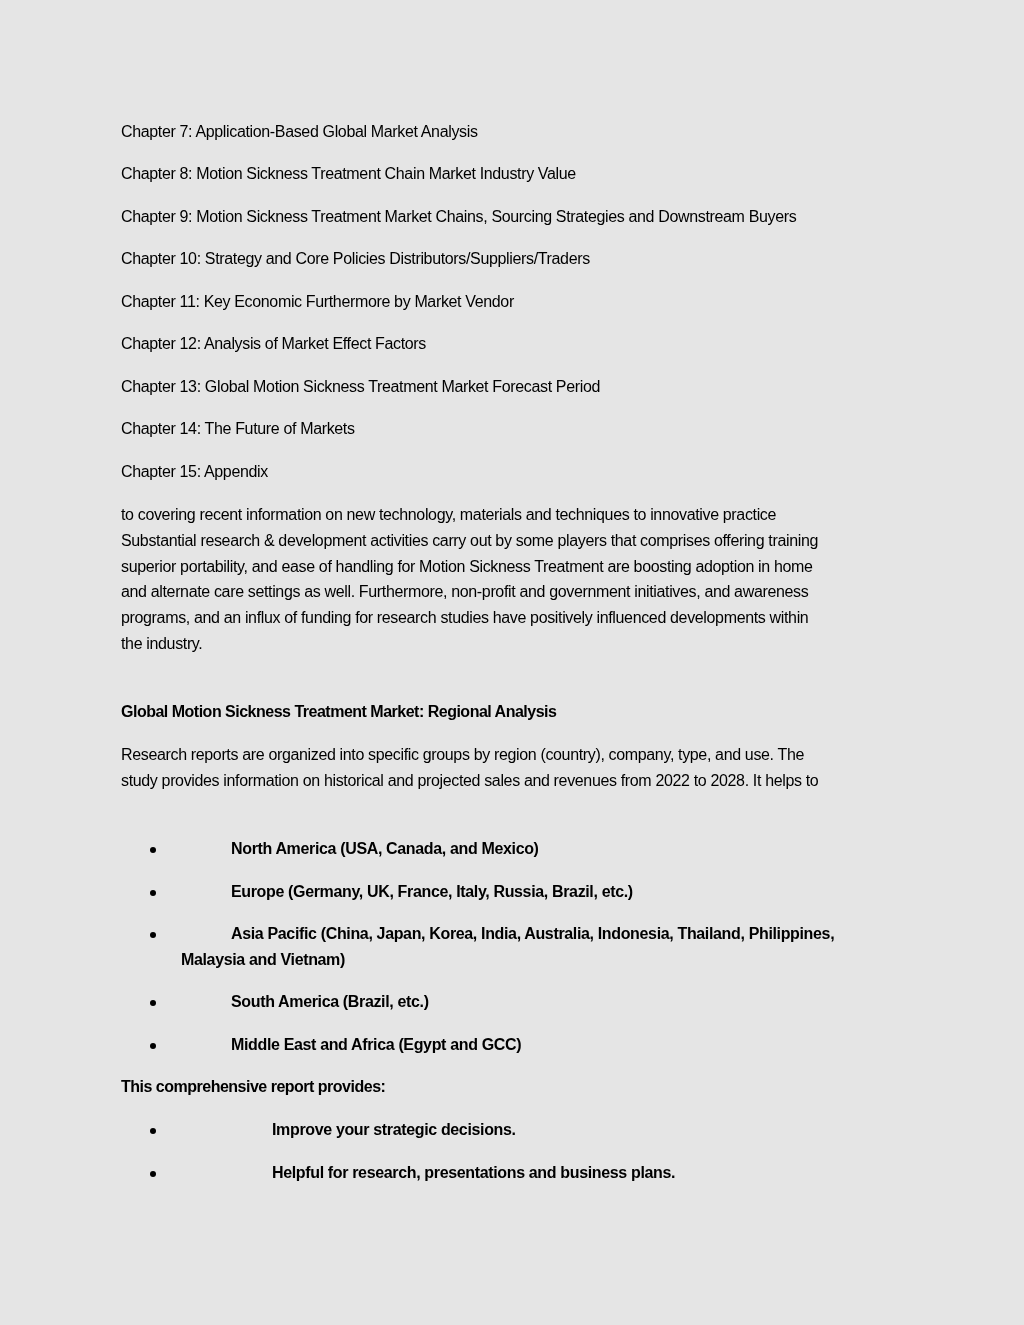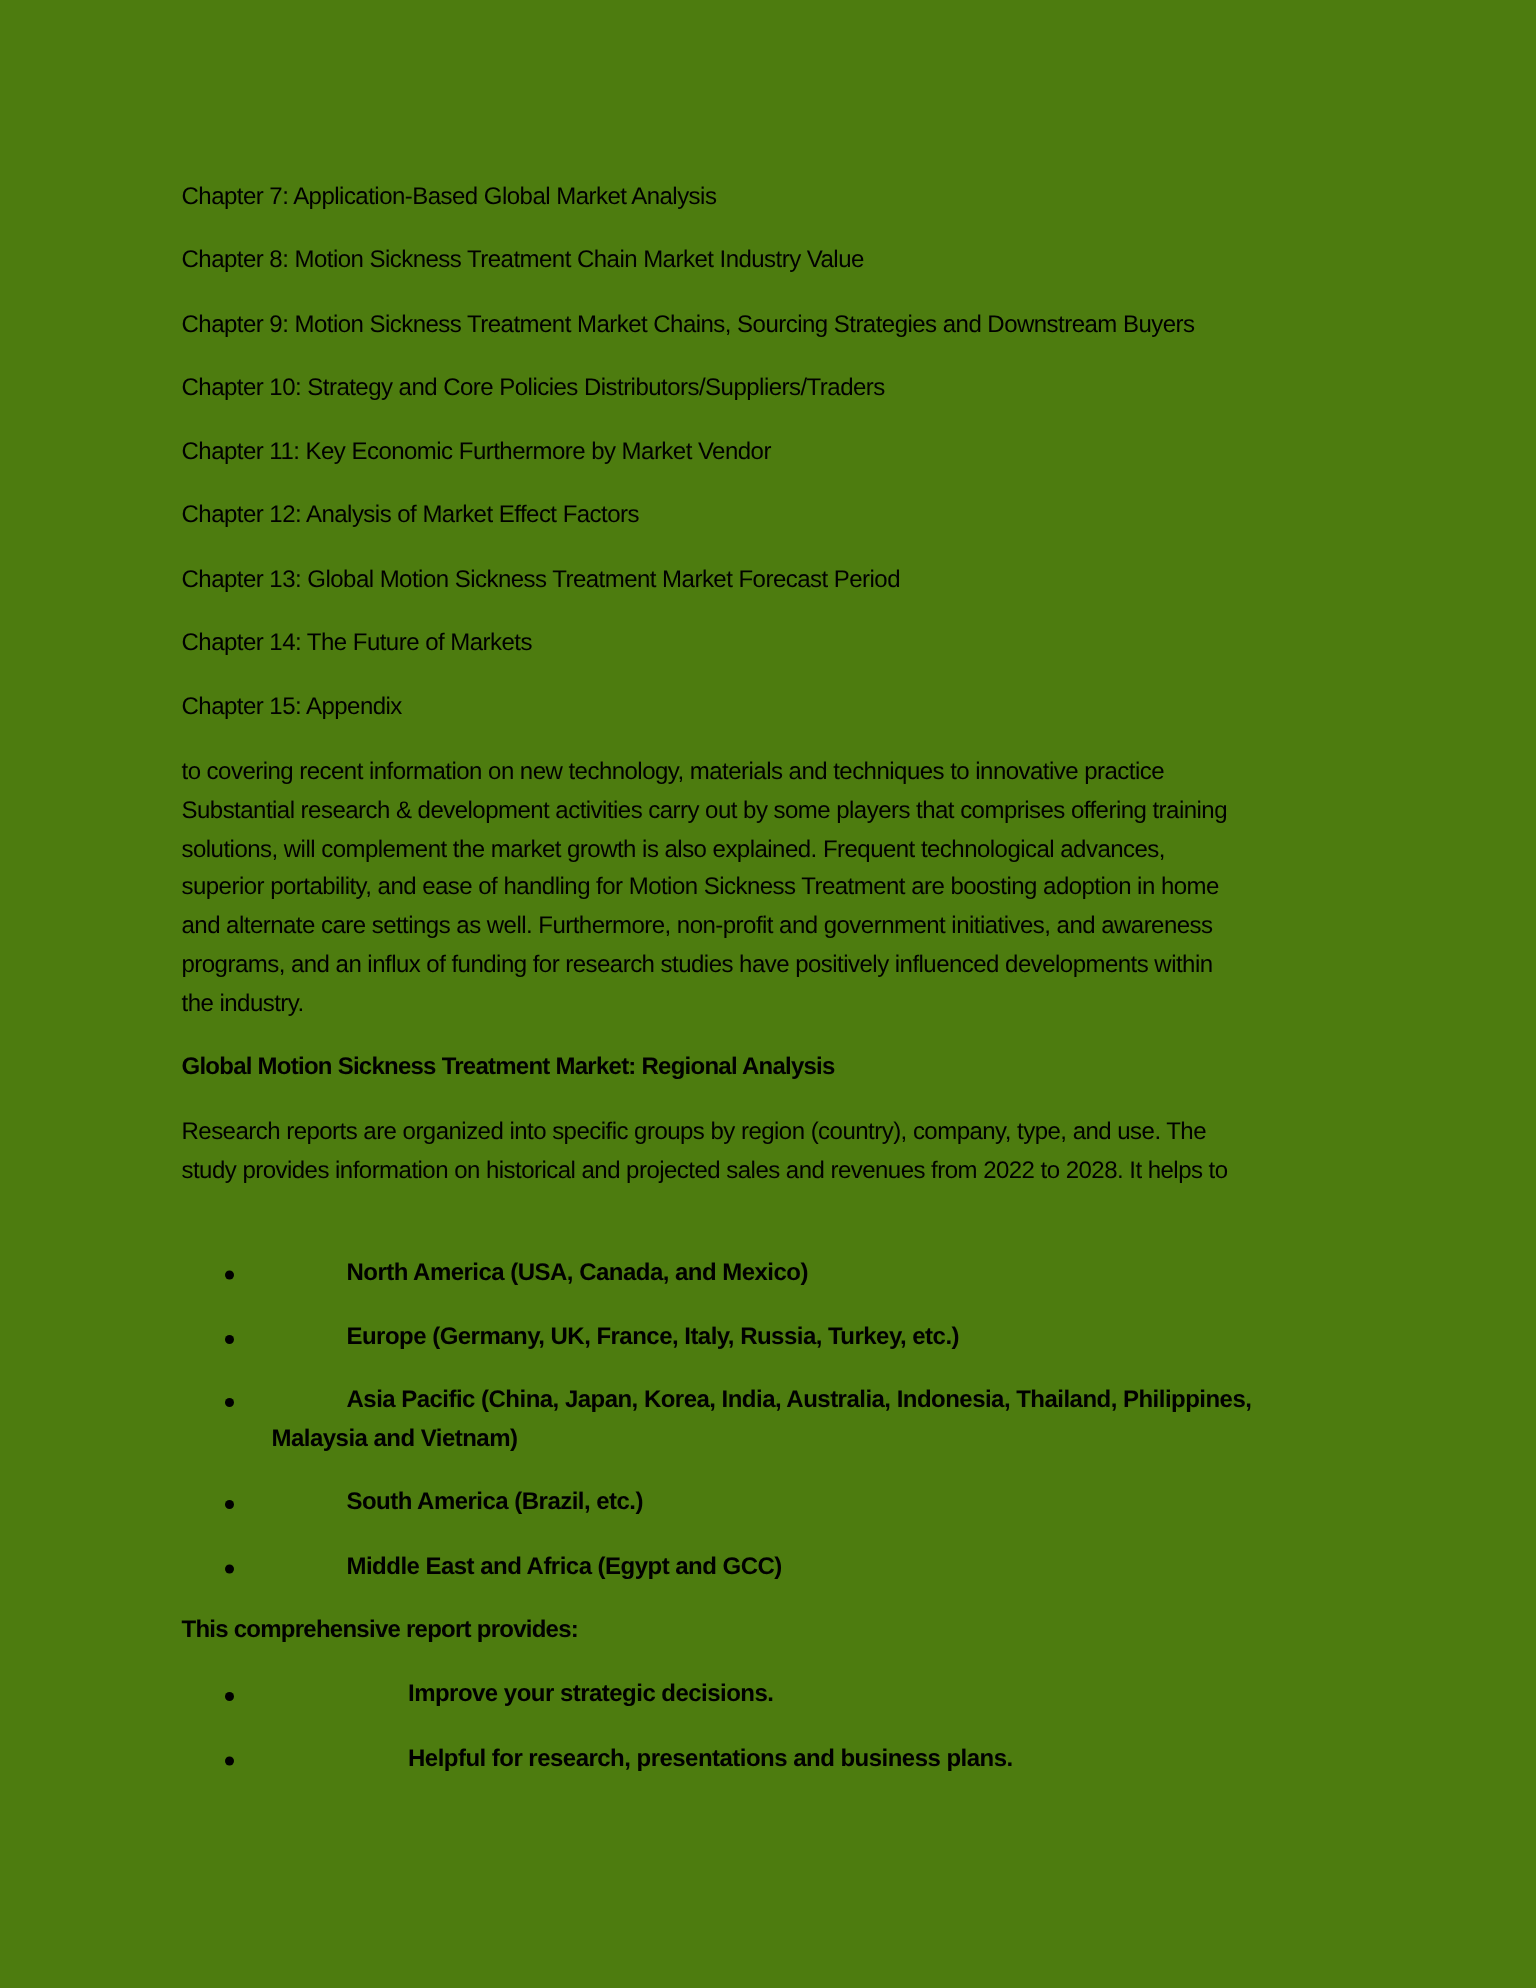--- a/index.html
+++ b/index.html
@@ -1,20 +1,20 @@
 <!DOCTYPE html>
 <html><head>
   <meta charset="utf-8">
   <style>
     html, body { margin: 0; padding: 0; background: #ffffff; }
     body {
       width: 1024px; height: 1325px; position: relative; overflow: hidden;
       font-family: "Liberation Sans", sans-serif; color: #000000;
     }
-    .page { position: absolute; left: 0; top: 0; width: 1024px; height: 1325px; background: #4d7c0f; }
+    .page { position: absolute; left: 0; top: 0; width: 1024px; height: 1325px; background: #e5e5e5; }
     .line {
       position: absolute; left: 121px; font-size: 16px; line-height: 20px;
       white-space: nowrap; letter-spacing: -0.35px;
     }
     .para {
       position: absolute; left: 121px; width: 800px; font-size: 16px;
       line-height: 25.8px; letter-spacing: -0.35px;
     }
     .para .pl { display: block; white-space: nowrap; height: 25.8px; }
     .bold { font-weight: bold; letter-spacing: -0.5px; }
@@ -40,42 +40,41 @@
     <div class="line" style="top:292px">Chapter 11: Key Economic Furthermore by Market Vendor</div>
     <div class="line" style="top:334px">Chapter 12: Analysis of Market Effect Factors</div>
     <div class="line" style="top:377px">Chapter 13: Global Motion Sickness Treatment Market Forecast Period</div>
     <div class="line" style="top:419px">Chapter 14: The Future of Markets</div>
     <div class="line" style="top:462px">Chapter 15: Appendix</div>
   </div>
 
   <div class="para" style="top:502px">
     <span class="pl">to covering recent information on new technology, materials and techniques to innovative practice</span>
     <span class="pl">Substantial research &amp; development activities carry out by some players that comprises offering training</span>
-    <span class="pl">solutions, will complement the market growth is also explained. Frequent technological advances,</span>
     <span class="pl">superior portability, and ease of handling for Motion Sickness Treatment are boosting adoption in home</span>
     <span class="pl">and alternate care settings as well. Furthermore, non-profit and government initiatives, and awareness</span>
     <span class="pl">programs, and an influx of funding for research studies have positively influenced developments within</span>
     <span class="pl">the industry.</span>
   </div>
 
   <div class="line bold" style="top:702px">Global Motion Sickness Treatment Market: Regional Analysis</div>
 
   <div class="para" style="top:742px">
     <span class="pl">Research reports are organized into specific groups by region (country), company, type, and use. The</span>
     <span class="pl">study provides information on historical and projected sales and revenues from 2022 to 2028. It helps to</span>
   </div>
 
   <div>
     <div class="bullet" style="top:839px; left:0;">
       <span class="dot" style="left:150px"></span>
       <span class="btext" style="left:231px">North America (USA, Canada, and Mexico)</span>
     </div>
     <div class="bullet" style="top:882px; left:0;">
       <span class="dot" style="left:150px"></span>
-      <span class="btext" style="left:231px">Europe (Germany, UK, France, Italy, Russia, Turkey, etc.)</span>
+      <span class="btext" style="left:231px">Europe (Germany, UK, France, Italy, Russia, Brazil, etc.)</span>
     </div>
     <div class="bullet" style="top:924px; left:0;">
       <span class="dot" style="left:150px"></span>
       <span class="btext" style="left:231px">Asia Pacific (China, Japan, Korea, India, Australia, Indonesia, Thailand, Philippines,</span>
       <span class="btext" style="left:181px; top:26px;">Malaysia and Vietnam)</span>
     </div>
     <div class="bullet" style="top:992px; left:0;">
       <span class="dot" style="left:150px"></span>
       <span class="btext" style="left:231px">South America (Brazil, etc.)</span>
     </div>

